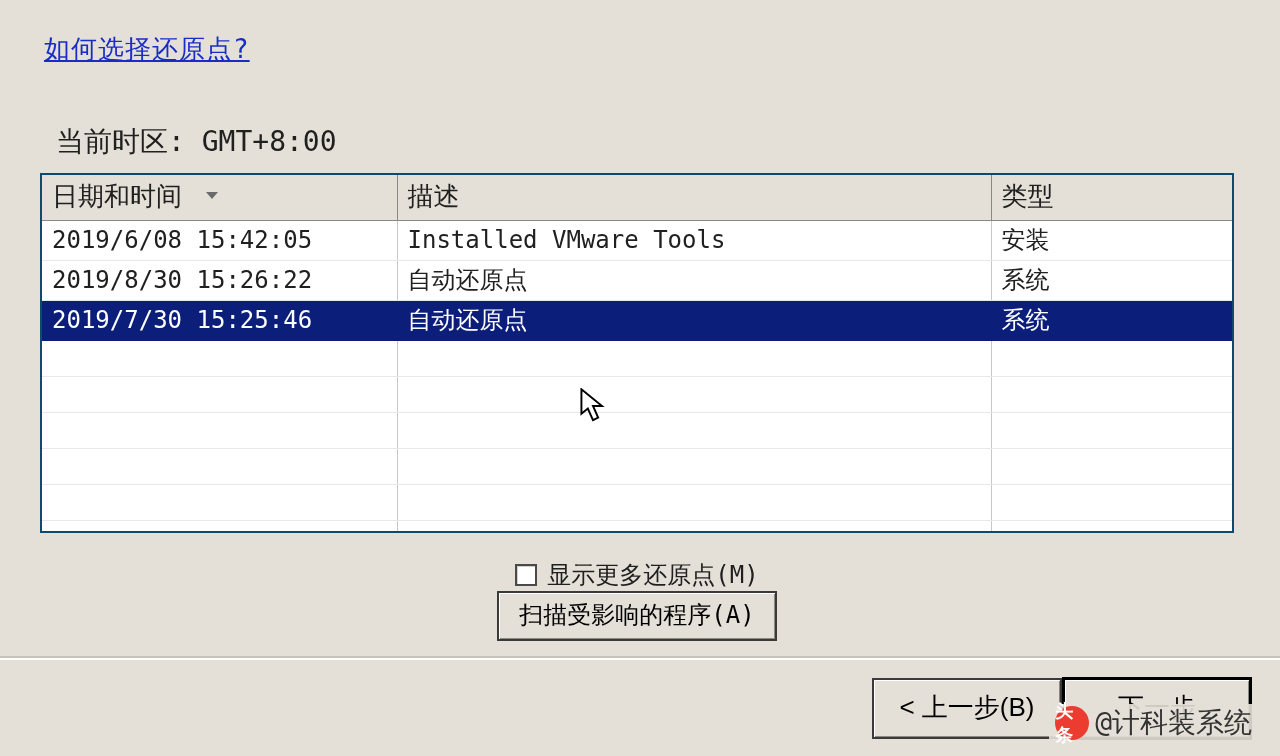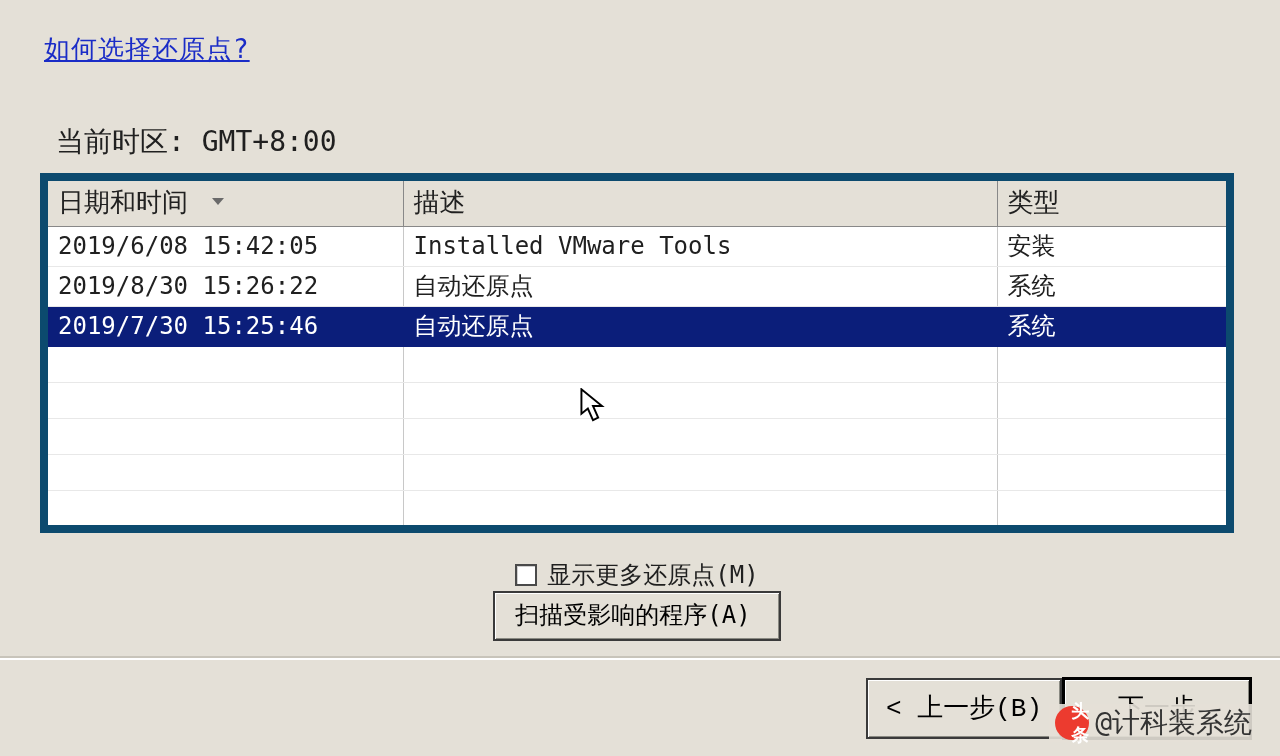--- a/index.html
+++ b/index.html
@@ -28,21 +28,21 @@
     margin-bottom: 56px;
     margin-left: 4px;
   }
   .tz-label {
     font-size: 28px;
     margin-bottom: 12px;
     margin-left: 16px;
   }
   
   .table-wrap {
-    border: 8px solid #0c4a6e;
+    border: 2px solid #0c4a6e;
     background: #ffffff;
     width: 1194px;
     height: 360px;
     overflow: hidden;
   }
   table {
     width: 100%;
     border-collapse: collapse;
     table-layout: fixed;
     font-size: 24px;
@@ -111,21 +111,21 @@
   .chk-box {
     width: 22px; height: 22px;
     border: 2px solid #4a4a4a;
     background: #fff;
     box-shadow: inset 1px 1px 0 #d0d0d0;
     display: inline-block;
   }
   .btn {
     border: 2px solid #3a3a3a;
     background: #e4e0d7;
-    padding: 6px 28px 8px 20px;
+    padding: 6px 20px 8px 20px;
     font-family: inherit;
     font-size: 24px;
     cursor: pointer;
     box-shadow: inset 1px 1px 0 #fff, inset -1px -1px 0 #8a8a82;
   }
   
   .bottom-divider {
     position: absolute;
     left: 0; right: 0; bottom: 96px;
     border-top: 2px solid #c8c4ba;
@@ -139,21 +139,21 @@
     display: flex;
     justify-content: flex-end;
     align-items: center;
     padding-right: 28px;
     gap: 0;
   }
   .nav-btn {
     border: 2px solid #3a3a3a;
     background: #e4e0d7;
     padding: 10px 18px 12px 18px;
-    font-family: Liberation Mono, monospace;
+    font-family: Liberation Sans, sans-serif;
     font-size: 26px;
     cursor: pointer;
     box-shadow: inset 1px 1px 0 #fff, inset -1px -1px 0 #8a8a82;
     min-width: 190px;
     text-align: center;
   }
   .nav-btn.next {
     border-width: 3px;
     border-color: #000;
   }
@@ -180,21 +180,20 @@
   .wm-logo {
     width: 34px; height: 34px;
     border-radius: 50%;
     background: #ec3b2f;
     color: #fff;
     font-size: 18px;
     font-weight: bold;
     display: flex;
     align-items: center;
     justify-content: center;
-    text-align: right;
   }
 </style>
 </head>
 <body>
 
 <div class="page">
 
   <a class="help-link">如何选择还原点?</a>
 
   <div class="tz-label">当前时区: GMT+8:00</div>

